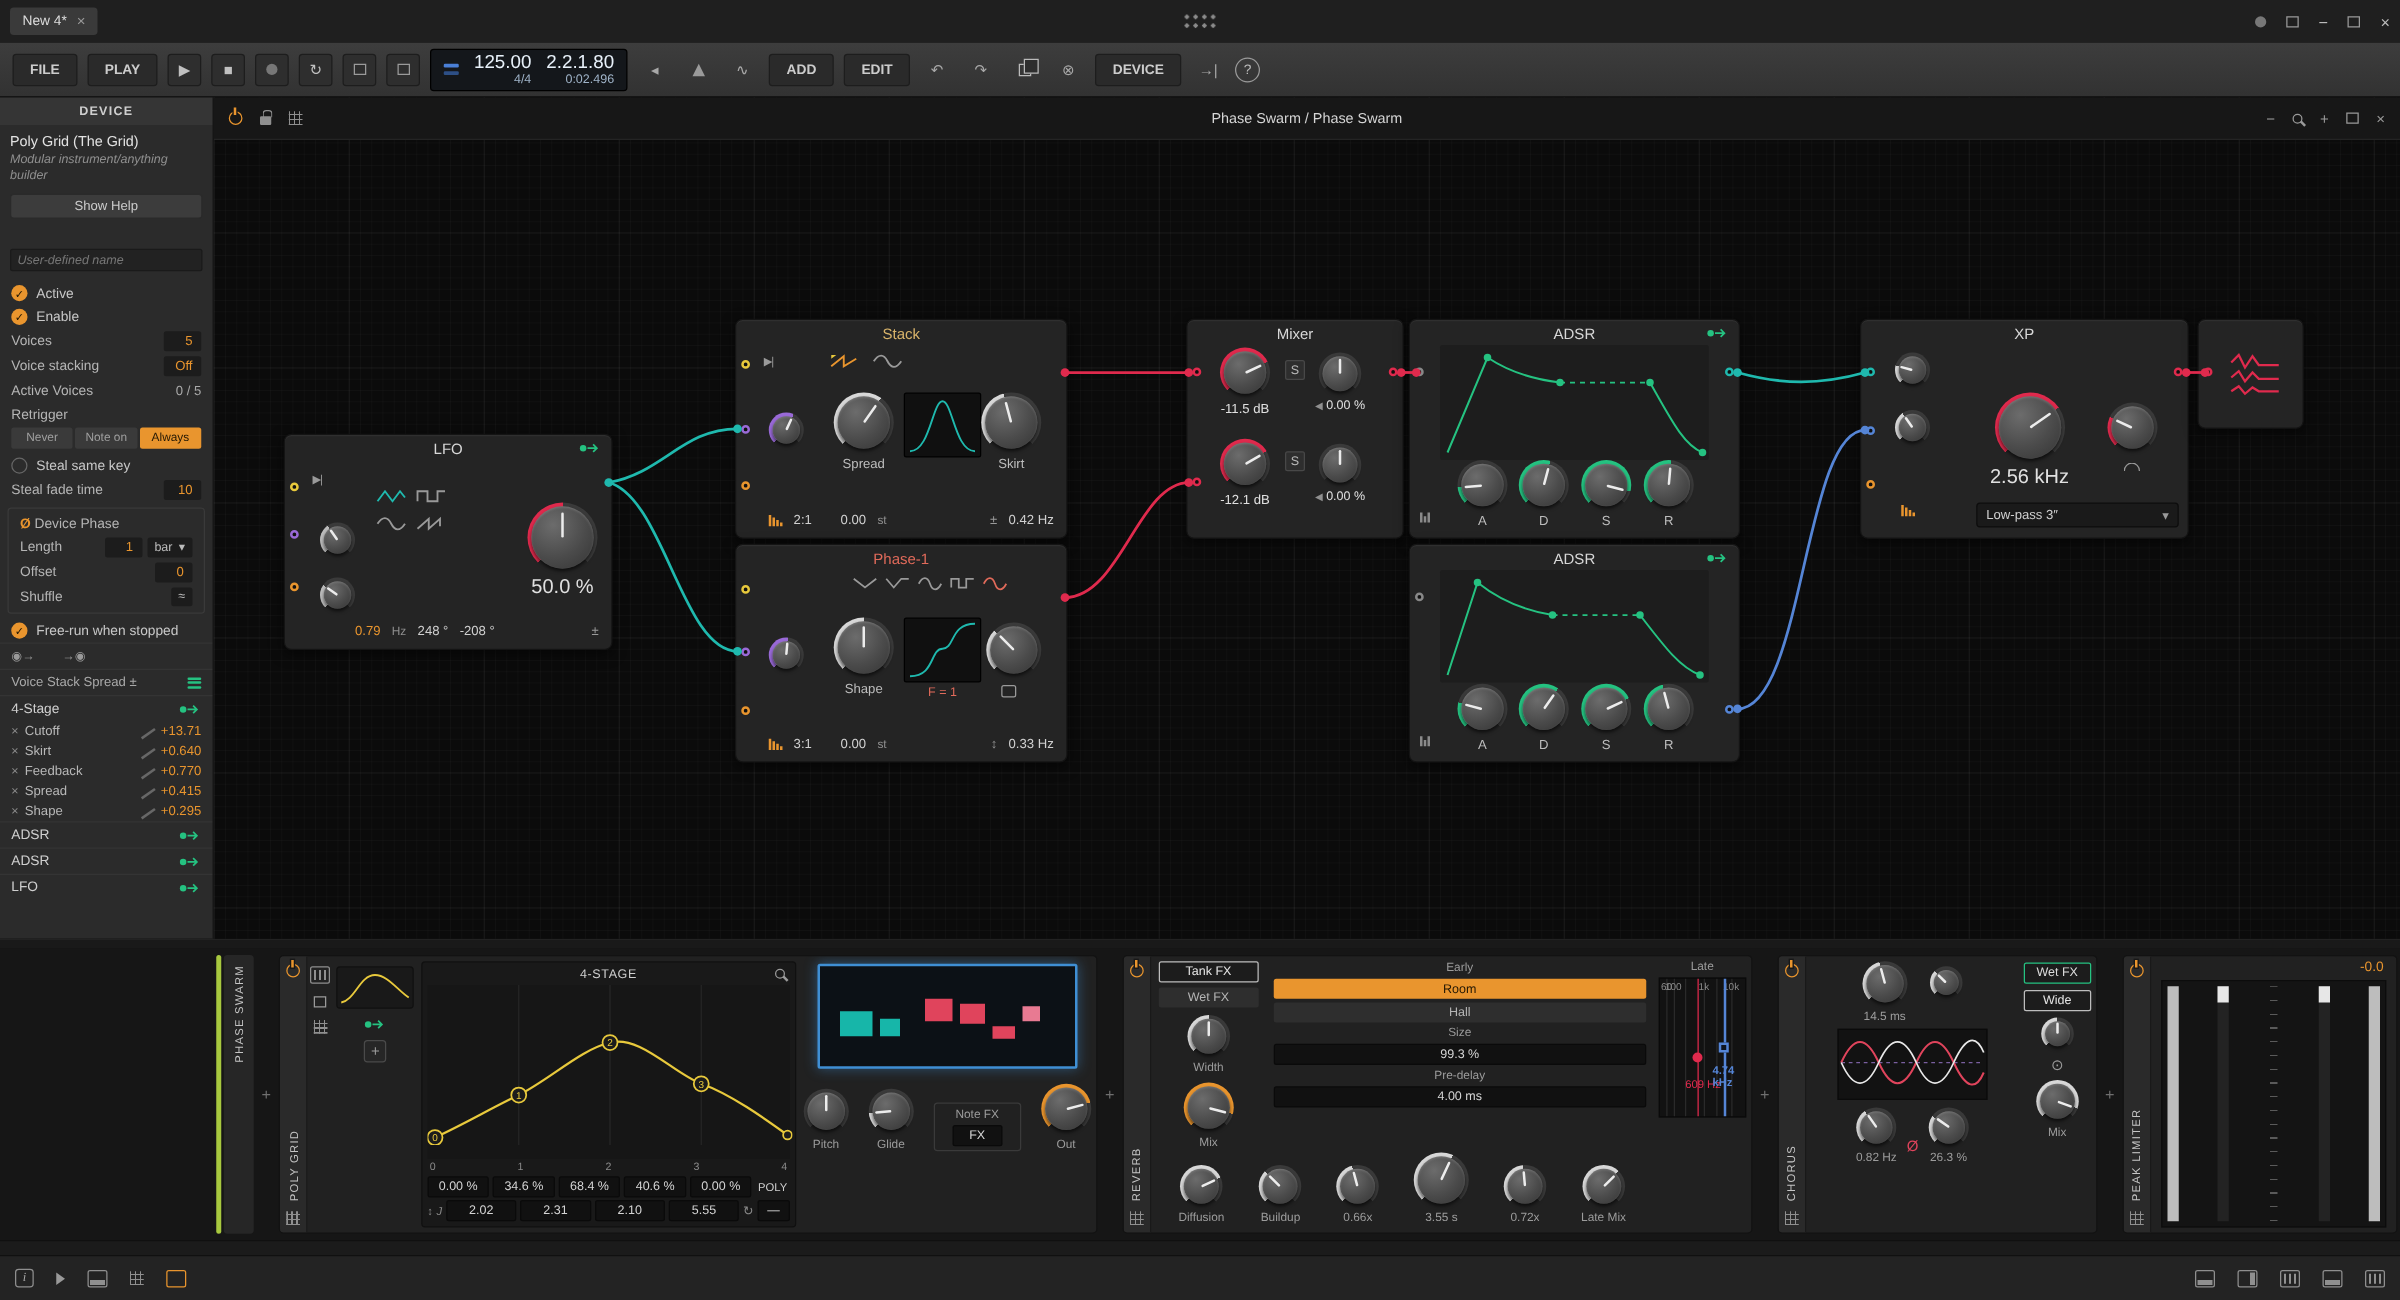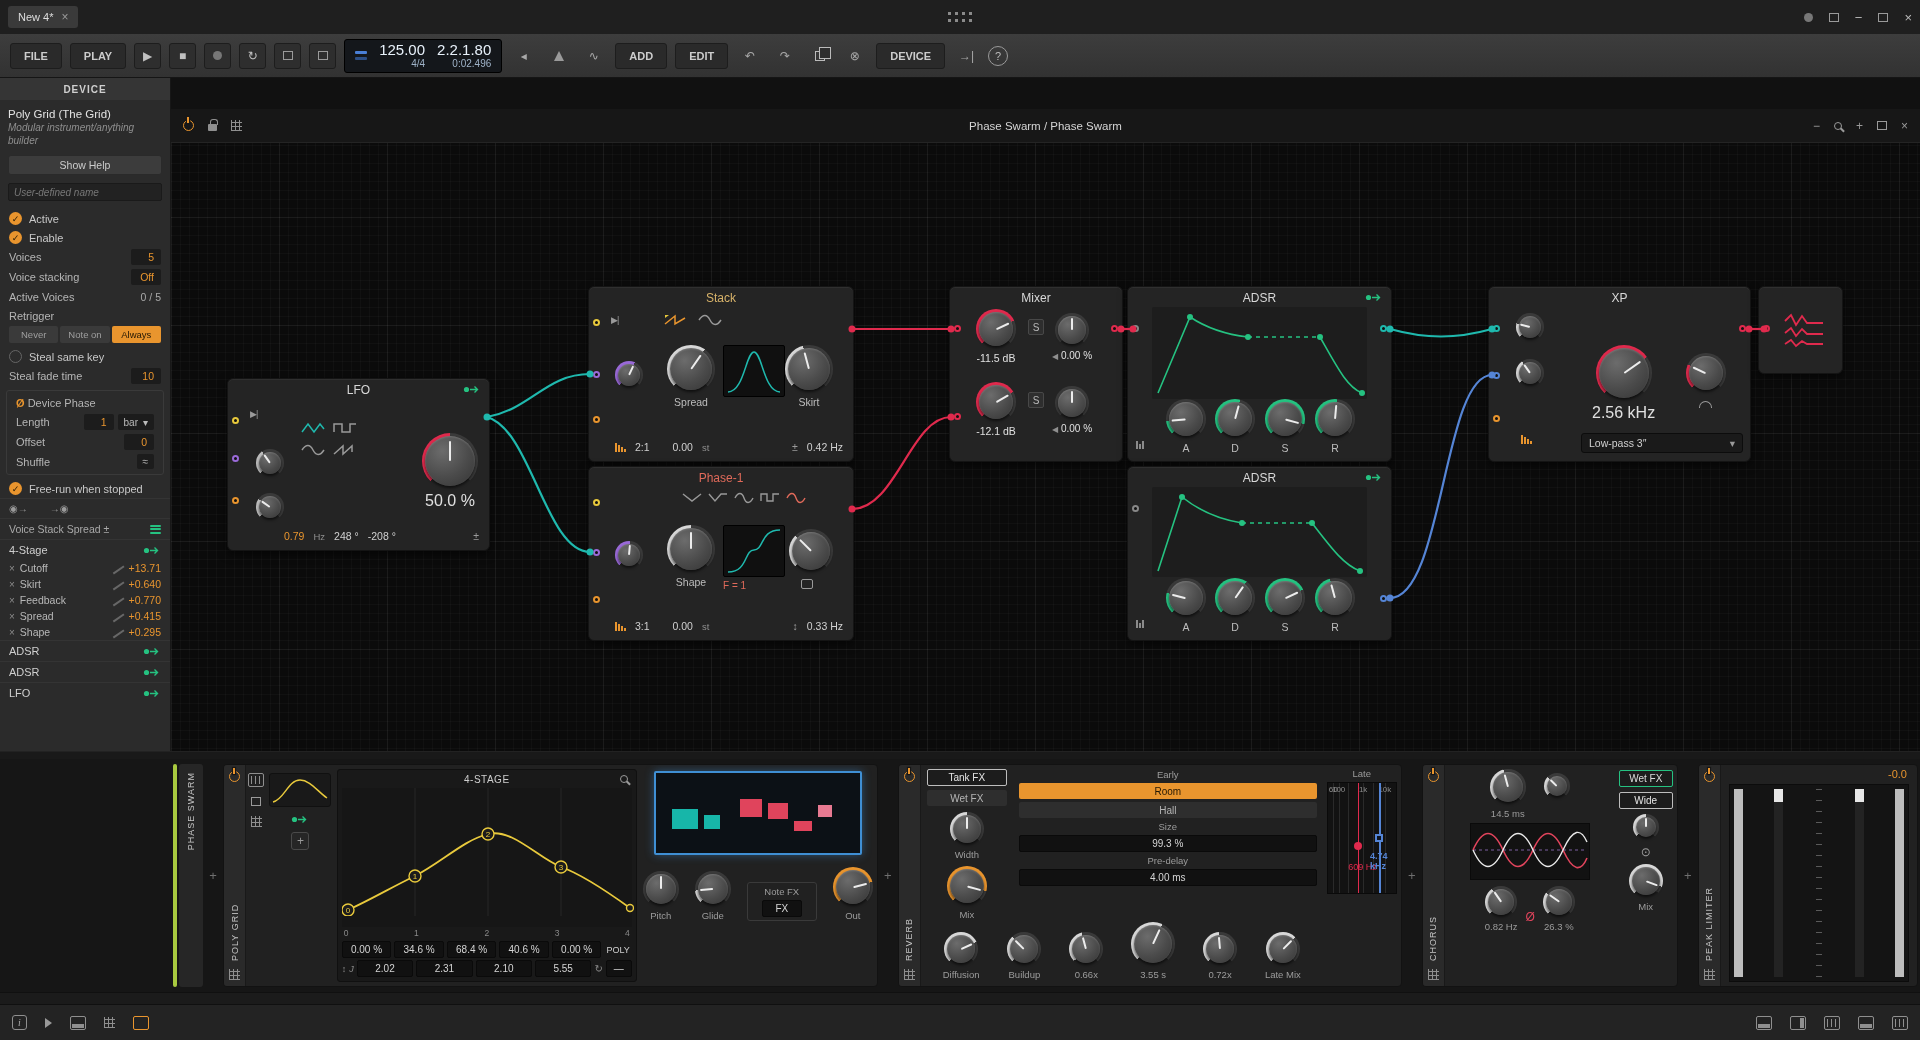--- a/index.html
+++ b/index.html
@@ -37,21 +37,21 @@
 
   
   .main{height:673px;display:flex;}
 
   
   .sidebar{width:171px;background:#2b2b2b;border-right:1px solid #171717;overflow:hidden;display:flex;flex-direction:column;}
   .sb-header{height:22px;background:#353535;display:flex;align-items:center;justify-content:center;font-size:10px;letter-spacing:1px;color:#cfcfcf;font-weight:bold;}
   .sb-title{padding:8px 8px 2px;font-size:11.5px;color:#e2e2e2;}
   .sb-desc{padding:0 8px 6px;font-size:10px;font-style:italic;color:#8f8f8f;line-height:1.25;}
   .sb-btn{display:block;margin:2px 8px 8px;width:calc(100% - 16px);height:20px;background:#3c3c3c;border:1px solid #2a2a2a;border-radius:3px;color:#ccc;font-size:10.5px;}
-  .sb-input{display:block;margin:0 8px 8px;width:calc(100% - 16px);height:18px;background:#222;border:1px solid #1a1a1a;border-radius:2px;color:#ddd;font-size:10px;padding:0 5px;}
+  .sb-input{display:block;margin:16px 8px 8px;width:calc(100% - 16px);height:18px;background:#222;border:1px solid #1a1a1a;border-radius:2px;color:#ddd;font-size:10px;padding:0 5px;}
   .sb-input::placeholder{color:#777;font-style:italic;}
   .check-row{display:flex;align-items:center;gap:7px;padding:3px 9px;font-size:11px;color:#c8c8c8;}
   .chk{width:13px;height:13px;border-radius:50%;display:inline-flex;align-items:center;justify-content:center;font-size:9px;flex:none;}
   .chk.on{background:var(--accent);color:#241804;}
   .chk.off{border:1.5px solid #666;background:#2c2c2c;color:transparent;}
   .sb-row{display:flex;justify-content:space-between;align-items:center;padding:2px 9px;font-size:11px;color:#b5b5b5;min-height:19px;}
   .valbox{background:#1c1c1c;border-radius:2px;color:var(--accent);font-size:10.5px;padding:2px 7px;min-width:30px;text-align:right;}
   .sb-label-sm{font-size:10.5px;color:#a9a9a9;}
   .seg-group{display:flex;gap:2px;padding:1px 9px 4px;}
   .seg{flex:1;background:#3a3a3a;font-size:9.5px;color:#9f9f9f;text-align:center;padding:3px 0;border-radius:2px;}
@@ -70,21 +70,21 @@
   .stack-ico i{width:11px;height:2px;background:var(--green);display:block;border-radius:1px;}
   .io-row{display:flex;gap:22px;padding:4px 9px;color:#9a9a9a;font-size:10px;border-top:1px solid #343434;}
 
   
   .canvas{flex:1;position:relative;overflow:hidden;background:#0b0b0b;
     background-image:
       linear-gradient(rgba(255,255,255,.045) 1px,transparent 1px),
       linear-gradient(90deg,rgba(255,255,255,.045) 1px,transparent 1px),
       linear-gradient(rgba(255,255,255,.022) 1px,transparent 1px),
       linear-gradient(90deg,rgba(255,255,255,.022) 1px,transparent 1px);
-    background-size:108px 108px,108px 108px,9px 9px,9px 9px;margin-top:31px;}
+    background-size:108px 108px,108px 108px,9px 9px,9px 9px;}
   .canvas-header{position:absolute;top:0;left:0;right:0;height:34px;background:#171717;border-bottom:1px solid #242424;display:flex;align-items:center;padding:0 12px;z-index:10;}
   .ch-title{position:absolute;left:0;right:0;text-align:center;font-size:11.5px;color:#d5d5d5;pointer-events:none;}
   .ch-icons{display:flex;align-items:center;gap:14px;}
   .ch-right{margin-left:auto;display:flex;align-items:center;gap:14px;color:#9a9a9a;}
   .power-ico{width:11px;height:11px;border:1.7px solid #8f8f8f;border-radius:50%;position:relative;display:inline-block;}
   .power-ico::after{content:'';position:absolute;top:-4px;left:2.8px;width:2px;height:6px;background:#8f8f8f;box-shadow:0 0 0 1.1px #171717;}
   .power-ico.on{border-color:var(--accent);}
   .power-ico.on::after{background:var(--accent);}
   .lock-ico{width:9px;height:7px;background:#8f8f8f;border-radius:1px;position:relative;display:inline-block;margin-top:4px;}
   .lock-ico::before{content:'';position:absolute;top:-5px;left:1.5px;width:6px;height:5px;border:1.5px solid #8f8f8f;border-bottom:none;border-radius:3px 3px 0 0;}
@@ -529,21 +529,21 @@
         <div class="knob k28" style="position:absolute;left:26px;top:74px;--arc:#9a6ad8;--deg:140deg"></div>
         <div class="kwrap" style="position:absolute;left:78px;top:58px;">
           <div class="knob k48" style="--arc:#d8d8d8;--deg:135deg"></div>
           <span class="klabel">Shape</span>
         </div>
         <div class="mini-display" style="left:134px;top:58px;width:62px;height:52px;">
           <svg width="60" height="50">
               <path d="M4,46 C24,46 20,24 30,24 C40,24 36,4 56,4" stroke="#1fb9ae" stroke-width="1.5" fill="none"></path>
             </svg>
         </div>
-        <div style="position:absolute;left:134px;top:113px;width:62px;text-align:left;font-size:10px;color:#e06a5a;">F = 1</div>
+        <div style="position:absolute;left:134px;top:113px;width:62px;text-align:center;font-size:10px;color:#e06a5a;">F = 1</div>
         <div class="knob k44" style="position:absolute;left:200px;top:62px;--arc:#d8d8d8;--deg:90deg"></div>
         <span style="position:absolute;left:212px;top:112px;width:12px;height:10px;border:1.5px solid #9a9a9a;border-radius:2px;"></span>
         <div class="mod-bottom" style="left:26px;right:10px;">
           <span class="comb">
               <i style="height:9px"></i>
               <i style="height:7px"></i>
               <i style="height:5px"></i>
               <i style="height:3px"></i>
             </span>
           <span>3:1</span>

